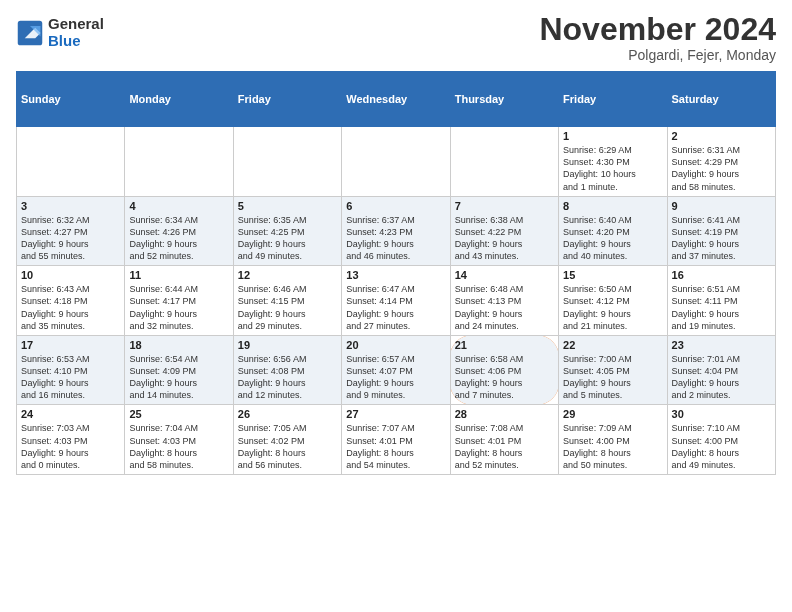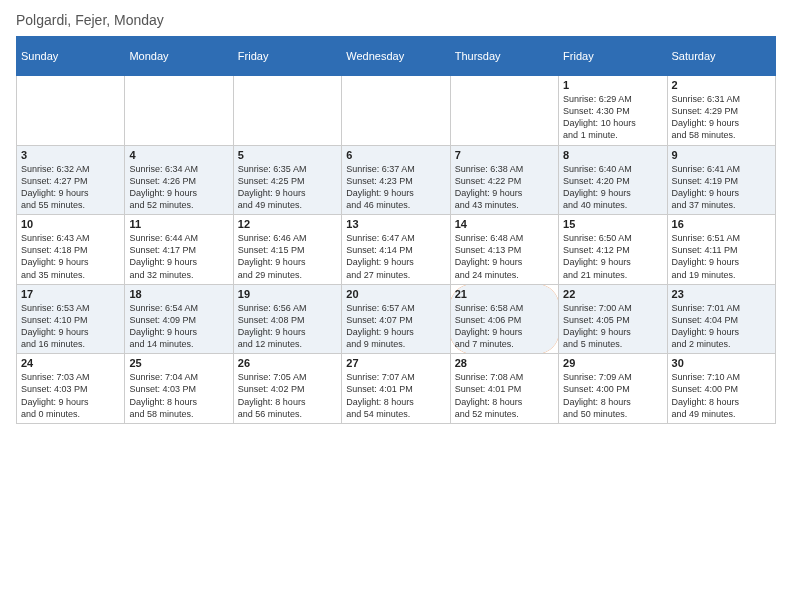--- a/index.html
+++ b/index.html
@@ -60,24 +60,24 @@
       color: #555;
     }
     .calendar {
       width: 100%;
       border-collapse: collapse;
       font-size: 10px;
     }
     .calendar th {
       background: #2e6db4;
       color: #fff;
-      padding: 13px 4px;
+      padding: 21px 4px;
       text-align: left;
       font-size: 11px;
-      font-weight: normal;
+      font-weight: bold;
       border: 1px solid #2e6db4;
     }
     .calendar td {
       border: 1px solid #ccc;
       vertical-align: top;
       padding: 3px 4px;
       width: calc(100% / 7);
       min-height: 70px;
       background: #fff;
     }
@@ -100,21 +100,33 @@
     }
     .empty-cell {
       background: #fff !important;
     }
   </style>
 </head>
 <body>
 
 <div class="page">
   <div class="header">
+    <div class="logo">
+      <svg class="logo-icon" viewBox="0 0 32 32">
+        <rect x="2" y="2" width="28" height="28" rx="3" fill="#2e6db4"></rect>
+        <polygon points="10,22 22,10 28,16 22,22" fill="#fff" opacity="0.9"></polygon>
+        <polygon points="16,8 28,8 28,20" fill="#6ab0f5" opacity="0.7"></polygon>
+      </svg>
+      <div class="logo-text">
+        <span class="logo-general">General</span>
+        <span class="logo-blue">Blue</span>
+      </div>
+    </div>
     <div class="title-area">
+      <div class="month-title">November 2024</div>
       <div class="location">Polgardi, Fejer, Monday</div>
     </div>
   </div>
 
   <table class="calendar">
     <thead>
       <tr>
         <th>Sunday</th>
         <th>Monday</th>
         <th>Friday</th>

